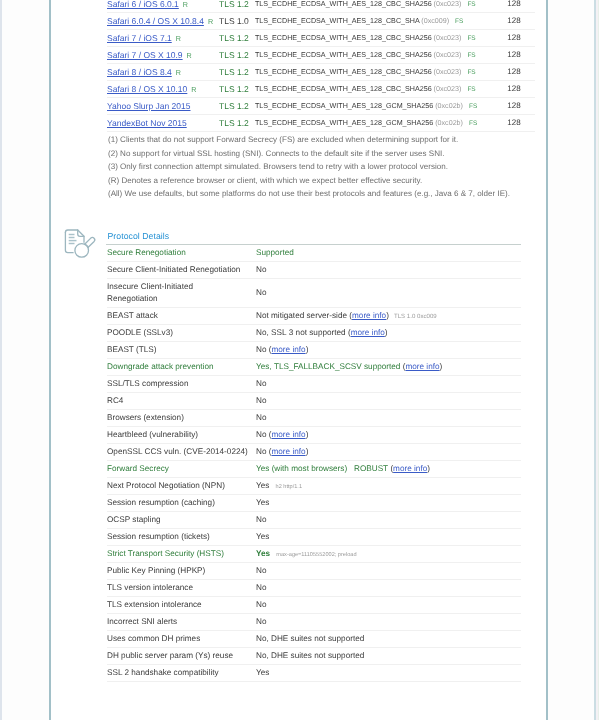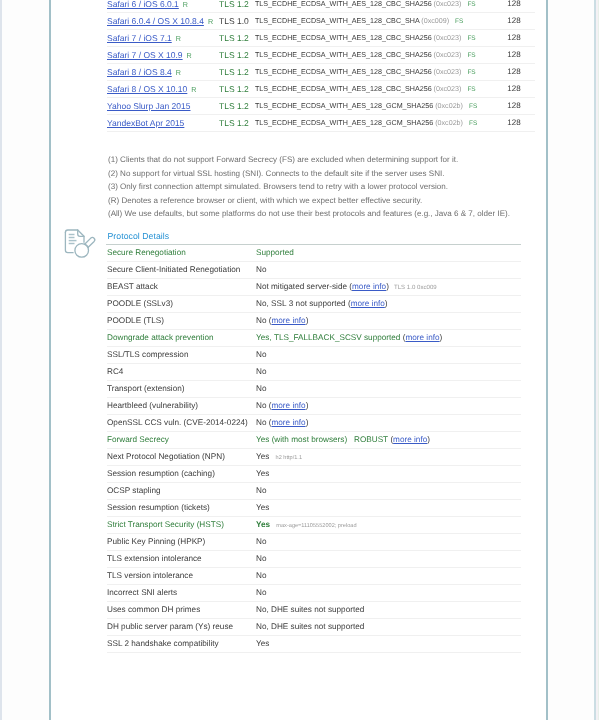--- a/index.html
+++ b/index.html
@@ -30,21 +30,21 @@
   td.c-client{width:112px;}
   td.c-client a{color:#3a5bc7;text-decoration:underline;line-height:16px;}
   td.c-client .refmark{color:#4a9e5e;font-size:7.2px;padding-left:4px;line-height:0;vertical-align:baseline;}
   td.c-proto{text-align:right;padding-right:8px;width:36px;color:#2e7d3a;}
   td.c-proto.weak{color:#3b3b3b;}
   td.c-suite{font-size:7.15px;color:#3b3b3b;}
   td.c-suite .code{color:#9a9a9a;line-height:0;vertical-align:baseline;}
   td.c-suite .fs{color:#4a9e5e;font-size:6.5px;padding-left:6px;line-height:0;vertical-align:baseline;}
   td.c-bits{text-align:center;color:#3b3b3b;font-size:8px;}
 
-  .notes{position:absolute;left:108px;top:133px;width:430px;margin-top:20px;}
+  .notes{position:absolute;left:108px;top:133px;width:430px;}
   .notes div{font-size:8.05px;line-height:13.6px;color:#6e6e6e;white-space:nowrap;}
 
   
   .pd-icon{position:absolute;left:62px;top:224px;width:38px;height:38px;}
   .pd-title{position:absolute;left:107.5px;top:231px;font-size:8.7px;color:#2591d4;letter-spacing:0.05px;}
   .pd-rule{position:absolute;left:106px;top:244px;width:415px;height:1px;background:#c6d0ce;}
 
   .pd-table{position:absolute;left:107px;top:245px;width:414px;border-collapse:collapse;
      table-layout:fixed;}
   .pd-table td{border-bottom:1px solid #f0f0f0;font-size:8.2px;line-height:12px;
@@ -110,21 +110,21 @@
           <td class="c-suite">TLS_ECDHE_ECDSA_WITH_AES_128_CBC_SHA256 <span class="code">(0xc023)</span><span class="fs">FS</span></td>
           <td class="c-bits">128</td>
         </tr>
         <tr>
           <td class="c-client"><a href="#">Yahoo Slurp Jan 2015</a></td>
           <td class="c-proto">TLS 1.2</td>
           <td class="c-suite">TLS_ECDHE_ECDSA_WITH_AES_128_GCM_SHA256 <span class="code">(0xc02b)</span><span class="fs">FS</span></td>
           <td class="c-bits">128</td>
         </tr>
         <tr>
-          <td class="c-client"><a href="#">YandexBot Apr 2015</a></td>
+          <td class="c-client"><a href="#">YandexBot Nov 2015</a></td>
           <td class="c-proto">TLS 1.2</td>
           <td class="c-suite">TLS_ECDHE_ECDSA_WITH_AES_128_GCM_SHA256 <span class="code">(0xc02b)</span><span class="fs">FS</span></td>
           <td class="c-bits">128</td>
         </tr>
       </tbody>
   </table>
 
   <div class="notes" id="notes">
       <div>(1) Clients that do not support Forward Secrecy (FS) are excluded when determining support for it.</div>
       <div>(2) No support for virtual SSL hosting (SNI). Connects to the default site if the server uses SNI.</div>
@@ -159,45 +159,49 @@
     <tbody id="pd-body">
         <tr>
           <td class="pd-k green" style="height:16px">Secure Renegotiation</td>
           <td class="pd-v"><span class="green">Supported</span></td>
         </tr>
         <tr>
           <td class="pd-k" style="height:16px">Secure Client-Initiated Renegotiation</td>
           <td class="pd-v"><span>No</span></td>
         </tr>
         <tr>
+          <td class="pd-k" style="height:28px">Insecure Client-Initiated<br>Renegotiation</td>
+          <td class="pd-v"><span>No</span></td>
+        </tr>
+        <tr>
           <td class="pd-k" style="height:16px">BEAST attack</td>
           <td class="pd-v"><span>Not&nbsp;mitigated&nbsp;server-side&nbsp;</span><span>(</span><a href="#">more info</a><span>)</span><span class="small">&nbsp;&nbsp;&nbsp;TLS&nbsp;1.0</span><span class="small">&nbsp;0xc009</span></td>
         </tr>
         <tr>
           <td class="pd-k" style="height:16px">POODLE (SSLv3)</td>
           <td class="pd-v"><span>No,&nbsp;SSL&nbsp;3&nbsp;not&nbsp;supported&nbsp;</span><span>(</span><a href="#">more info</a><span>)</span></td>
         </tr>
         <tr>
-          <td class="pd-k" style="height:16px">POODLE (TLS)</td>
+          <td class="pd-k" style="height:16px">BEAST (TLS)</td>
           <td class="pd-v"><span>No&nbsp;</span><span>(</span><a href="#">more info</a><span>)</span></td>
         </tr>
         <tr>
           <td class="pd-k green" style="height:16px">Downgrade attack prevention</td>
           <td class="pd-v"><span class="green">Yes,&nbsp;TLS_FALLBACK_SCSV&nbsp;supported&nbsp;</span><span>(</span><a href="#">more info</a><span>)</span></td>
         </tr>
         <tr>
           <td class="pd-k" style="height:16px">SSL/TLS compression</td>
           <td class="pd-v"><span>No</span></td>
         </tr>
         <tr>
           <td class="pd-k" style="height:16px">RC4</td>
           <td class="pd-v"><span>No</span></td>
         </tr>
         <tr>
-          <td class="pd-k" style="height:16px">Transport (extension)</td>
+          <td class="pd-k" style="height:16px">Browsers (extension)</td>
           <td class="pd-v"><span>No</span></td>
         </tr>
         <tr>
           <td class="pd-k" style="height:16px">Heartbleed (vulnerability)</td>
           <td class="pd-v"><span>No&nbsp;</span><span>(</span><a href="#">more info</a><span>)</span></td>
         </tr>
         <tr>
           <td class="pd-k" style="height:16px">OpenSSL CCS vuln. (CVE-2014-0224)</td>
           <td class="pd-v"><span>No&nbsp;</span><span>(</span><a href="#">more info</a><span>)</span></td>
         </tr>
@@ -223,25 +227,25 @@
         </tr>
         <tr>
           <td class="pd-k green" style="height:16px">Strict Transport Security (HSTS)</td>
           <td class="pd-v"><span class="green" style="font-weight:bold">Yes</span><span class="xsmall">&nbsp;&nbsp;&nbsp;&nbsp;max-age=11105552002;&nbsp;preload</span></td>
         </tr>
         <tr>
           <td class="pd-k" style="height:16px">Public Key Pinning (HPKP)</td>
           <td class="pd-v"><span>No</span></td>
         </tr>
         <tr>
+          <td class="pd-k" style="height:16px">TLS version intolerance</td>
+          <td class="pd-v"><span>No</span></td>
+        </tr>
+        <tr>
           <td class="pd-k" style="height:16px">TLS extension intolerance</td>
-          <td class="pd-v"><span>No</span></td>
-        </tr>
-        <tr>
-          <td class="pd-k" style="height:16px">TLS version intolerance</td>
           <td class="pd-v"><span>No</span></td>
         </tr>
         <tr>
           <td class="pd-k" style="height:16px">Incorrect SNI alerts</td>
           <td class="pd-v"><span>No</span></td>
         </tr>
         <tr>
           <td class="pd-k" style="height:16px">Uses common DH primes</td>
           <td class="pd-v"><span>No,&nbsp;DHE&nbsp;suites&nbsp;not&nbsp;supported</span></td>
         </tr>

